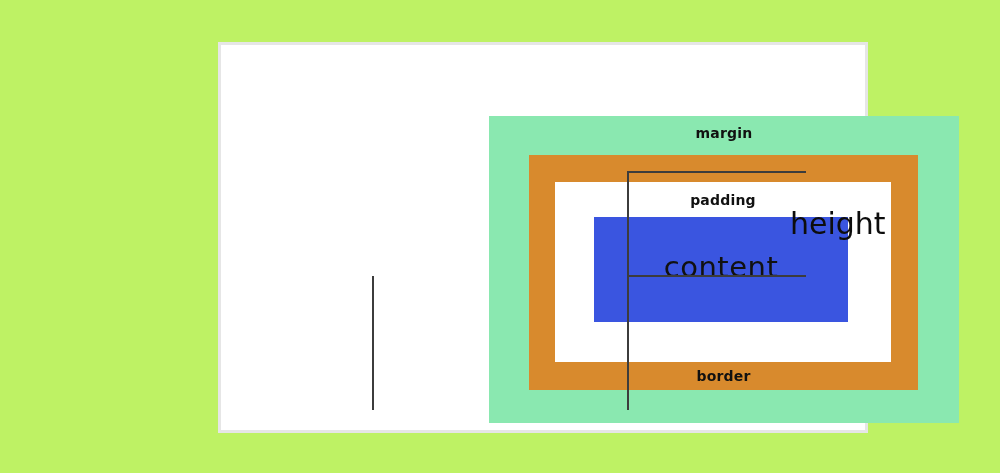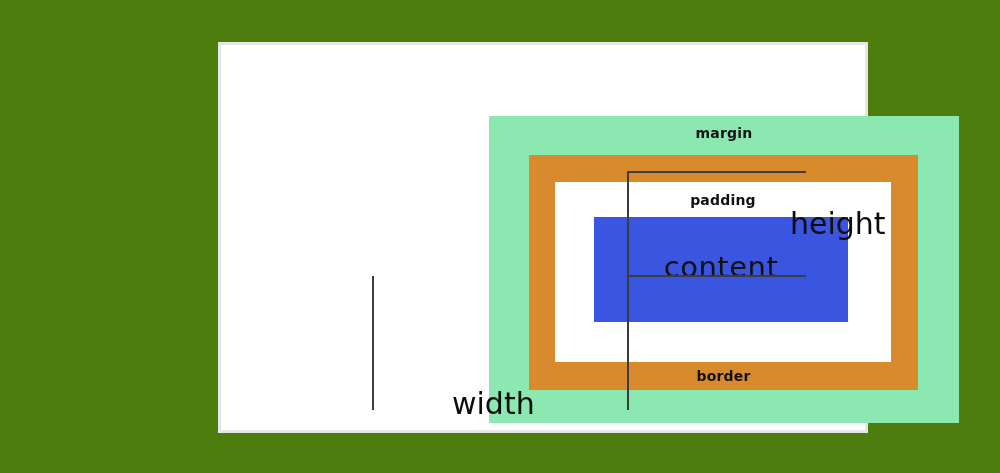--- a/index.html
+++ b/index.html
@@ -11,21 +11,21 @@
     width: 1000px;
     height: 473px;
     overflow: hidden;
     font-family: "DejaVu Sans", sans-serif;
   }
 
   #stage {
     position: relative;
     width: 1000px;
     height: 473px;
-    background: #4d7c0f;
+    background: #bef264;
   }
 
   
   .diagram-frame {
     position: absolute;
     left: 218px;
     top: 42px;
     width: 650px;
     height: 391px;
     background: #ffffff;
@@ -182,15 +182,14 @@
 
   </div>
 
   <div class="leader leader-h height-line-top"></div>
   <div class="leader leader-h height-line-bottom"></div>
   <div class="leader leader-v width-line-left"></div>
   <div class="leader leader-v width-line-right"></div>
 
   <div class="dim-label dim-height">height</div>
 
-  <div class="dim-label dim-width">width</div>
 
 </div>
 
 </body></html>

